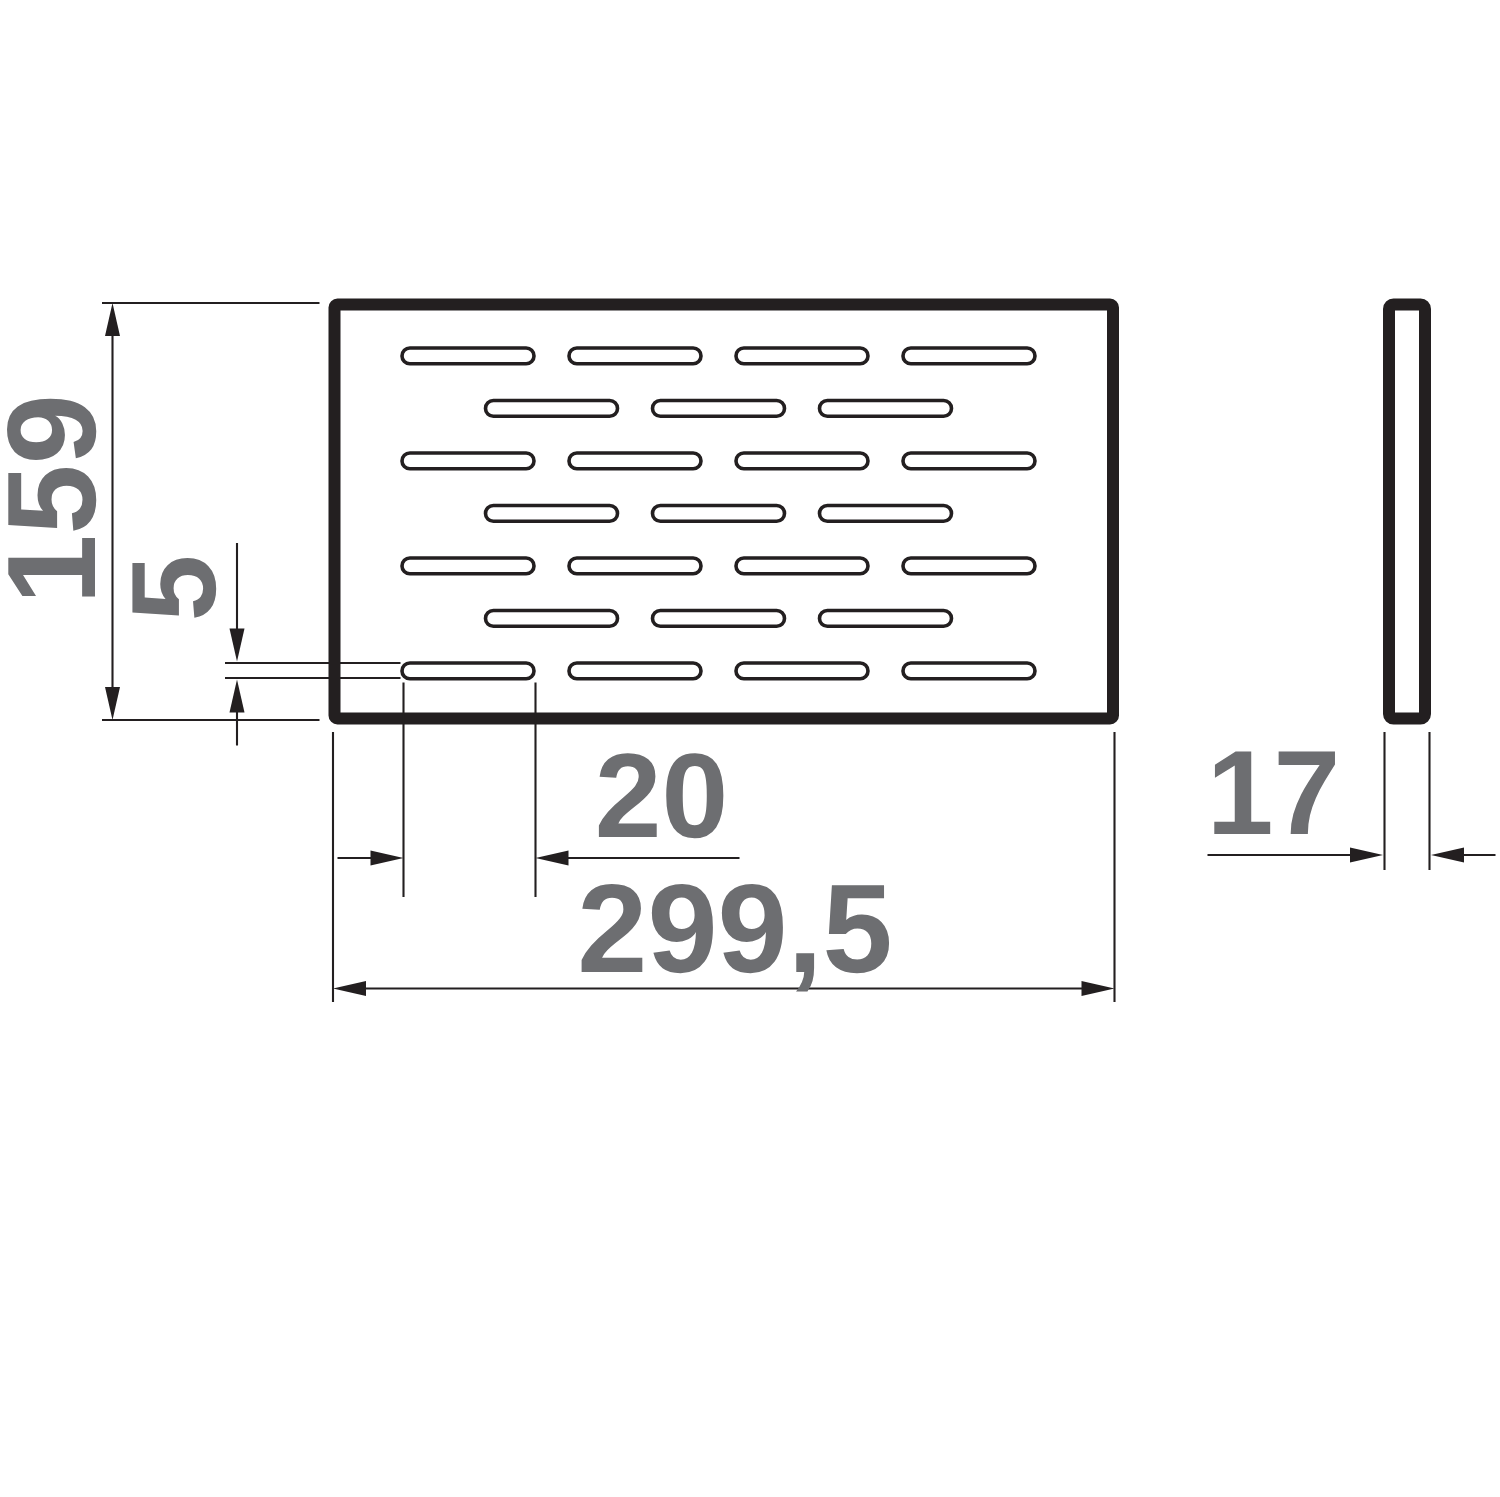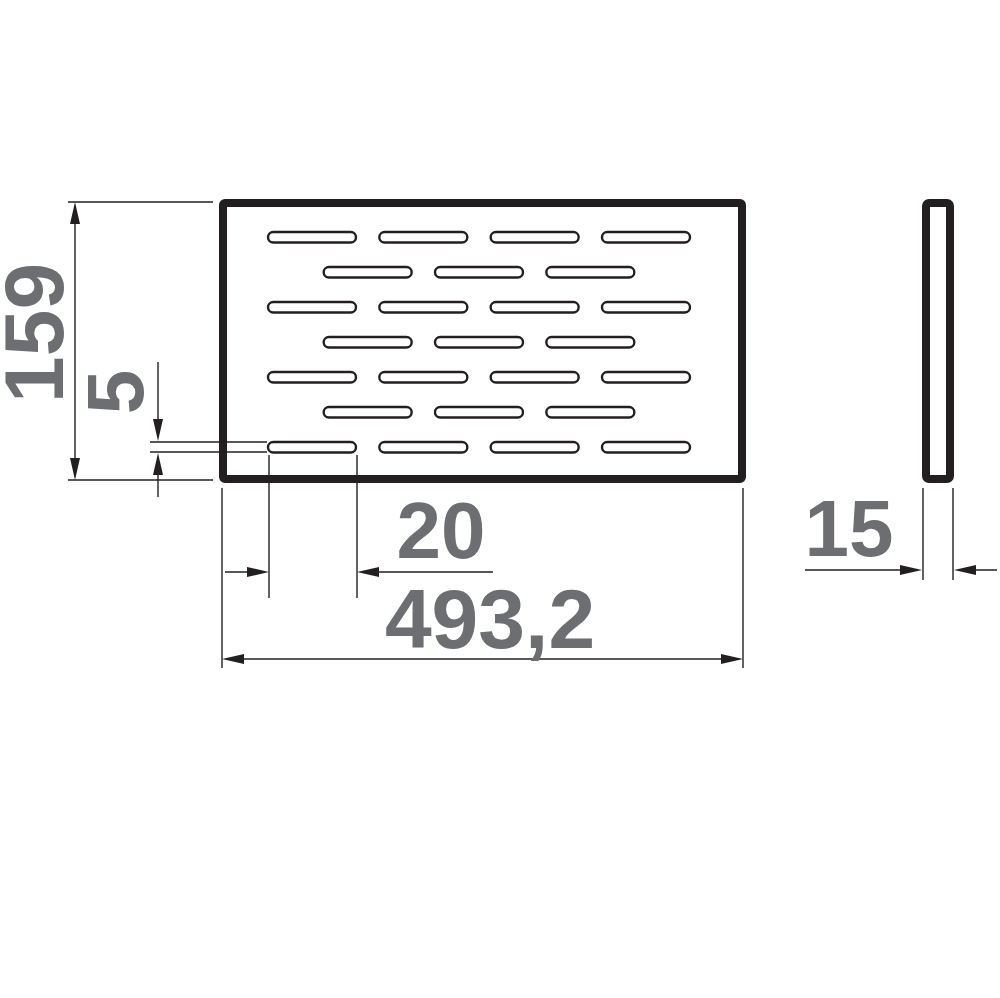--- a/index.html
+++ b/index.html
@@ -116,15 +116,15 @@
       <line x1="805" y1="570" x2="916" y2="570"></line>
       <line x1="960" y1="570" x2="997" y2="570"></line>
       <polygon points="922,570 900,565 900,575" stroke="none"></polygon>
       <polygon points="954,570 976,565 976,575" stroke="none"></polygon>
     </g>
   </svg>
 
   <div id="lbl-height" class="dim-label big vert">159</div>
   <div id="lbl-slot-height" class="dim-label med vert">5</div>
   <div id="lbl-slot-width" class="dim-label med">20</div>
-  <div id="lbl-total-width" class="dim-label big">493,2</div>
-  <div id="lbl-depth" class="dim-label med">15</div>
+  <div id="lbl-total-width" class="dim-label big">299,5</div>
+  <div id="lbl-depth" class="dim-label med">17</div>
 </div>
 
 </body></html>

